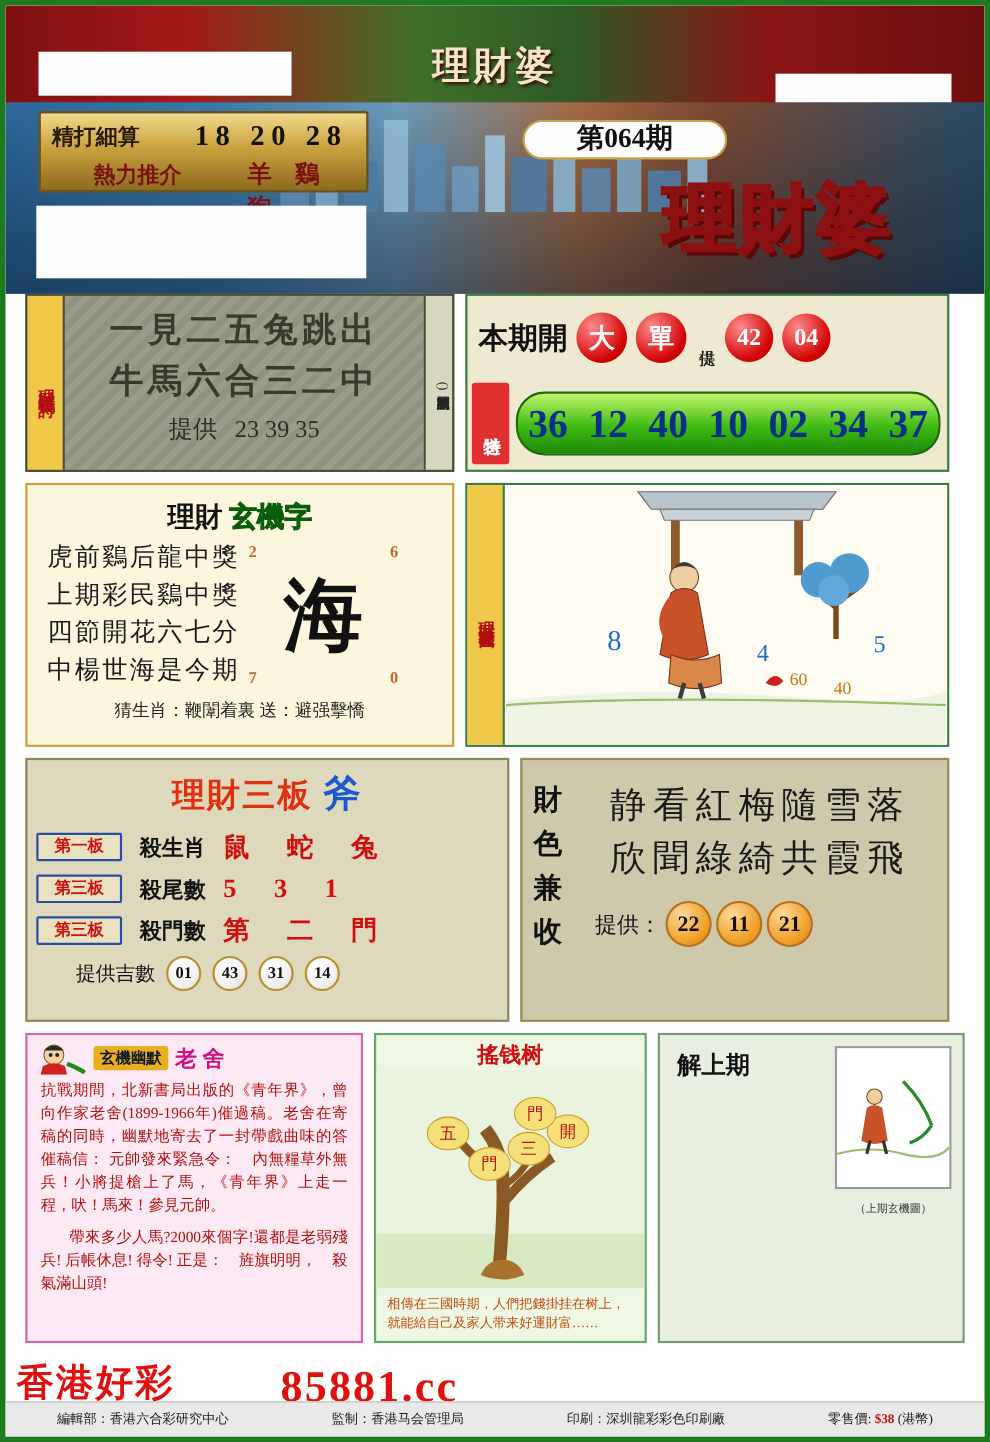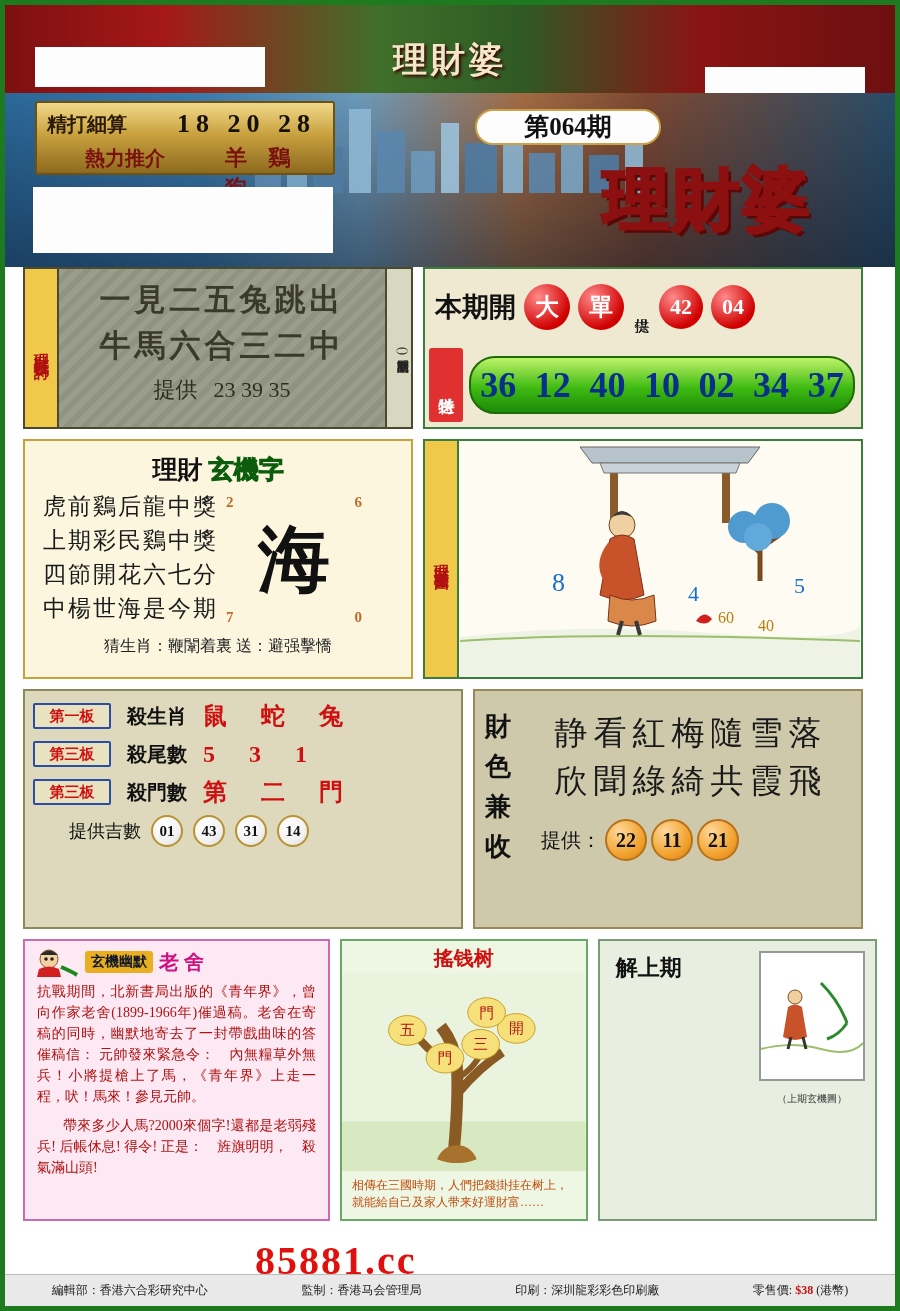--- a/index.html
+++ b/index.html
@@ -345,20 +345,24 @@
           <text x="298" y="190" font-size="16" fill="#c07a10" font-family="serif">40</text>
         </svg>
       </div>
     </div>
   </div>
 
   <div class="gap"></div>
 
   <div class="row">
     <div class="p-axe">
+      <div class="axe-title">
+        <span>理財三板</span>
+        <span class="ax">斧</span>
+      </div>
       <div class="axe-rows">
         <div class="axe-row">
           <div class="axe-tag">第一板</div>
           <div class="axe-k">殺生肖</div>
           <div class="axe-v">鼠  蛇  兔</div>
         </div>
         <div class="axe-row">
           <div class="axe-tag">第三板</div>
           <div class="axe-k">殺尾數</div>
           <div class="axe-v">5  3  1</div>
@@ -451,20 +455,21 @@
           <path d="M27 54 q7 -5 14 0 l5 30 q-12 6 -24 0z" fill="#c8532a"></path>
           <path d="M30 84 l-3 12 M42 84 l3 12" stroke="#333" stroke-width="3"></path>
           <path d="M60 30 q18 18 26 40" stroke="#2a8a2a" stroke-width="3" fill="none"></path>
           <path d="M86 70 q-8 12 -20 16" stroke="#2a8a2a" stroke-width="3" fill="none"></path>
         </svg>
       </div>
       <div class="prev-cap">（上期玄機圖）</div>
     </div>
   </div>
 
+  <div class="wm-left">香港好彩</div>
   <div class="wm-mid">85881.cc</div>
 
   <div class="footer">
     <span>編輯部：香港六合彩研究中心</span>
     <span>監制：香港马会管理局</span>
     <span>印刷：深圳龍彩彩色印刷廠</span>
     <span>
       <span>零售價:</span>
       <span class="price">$38</span>
       <span>(港幣)</span>

